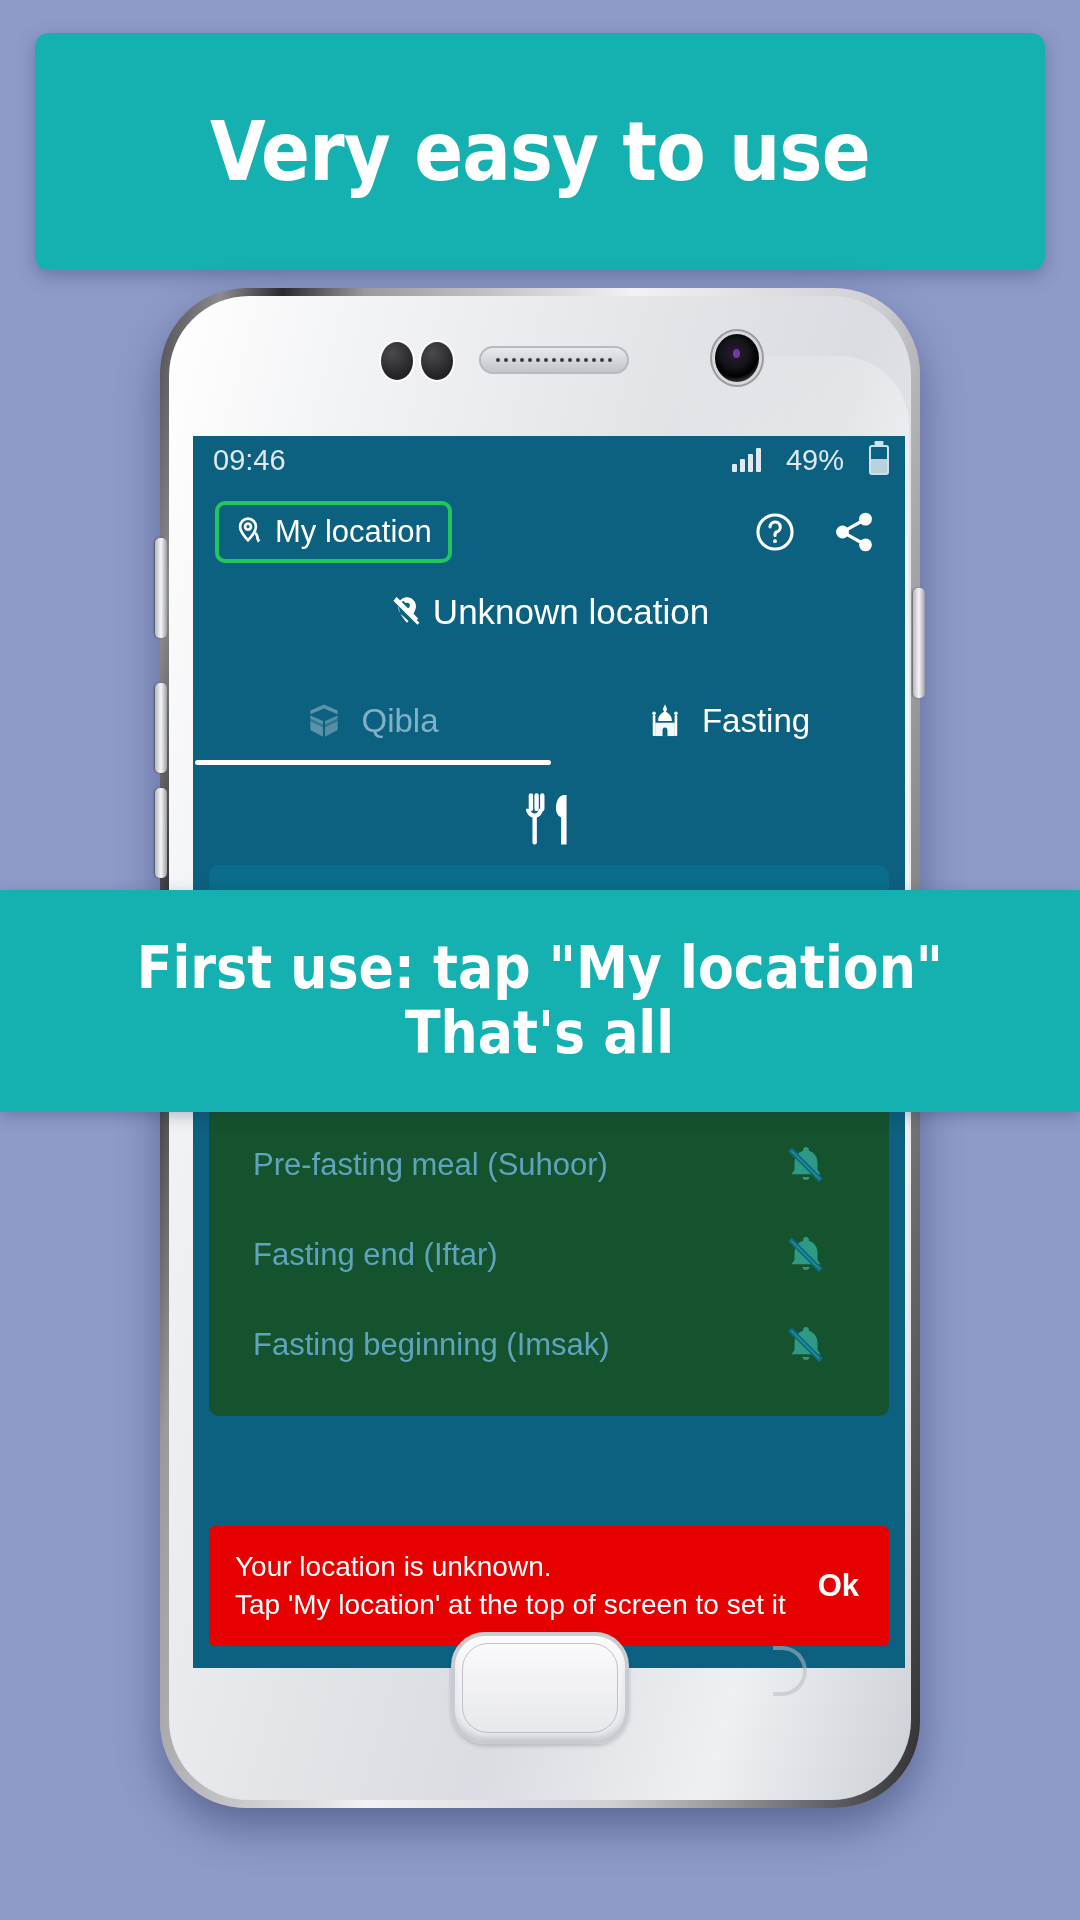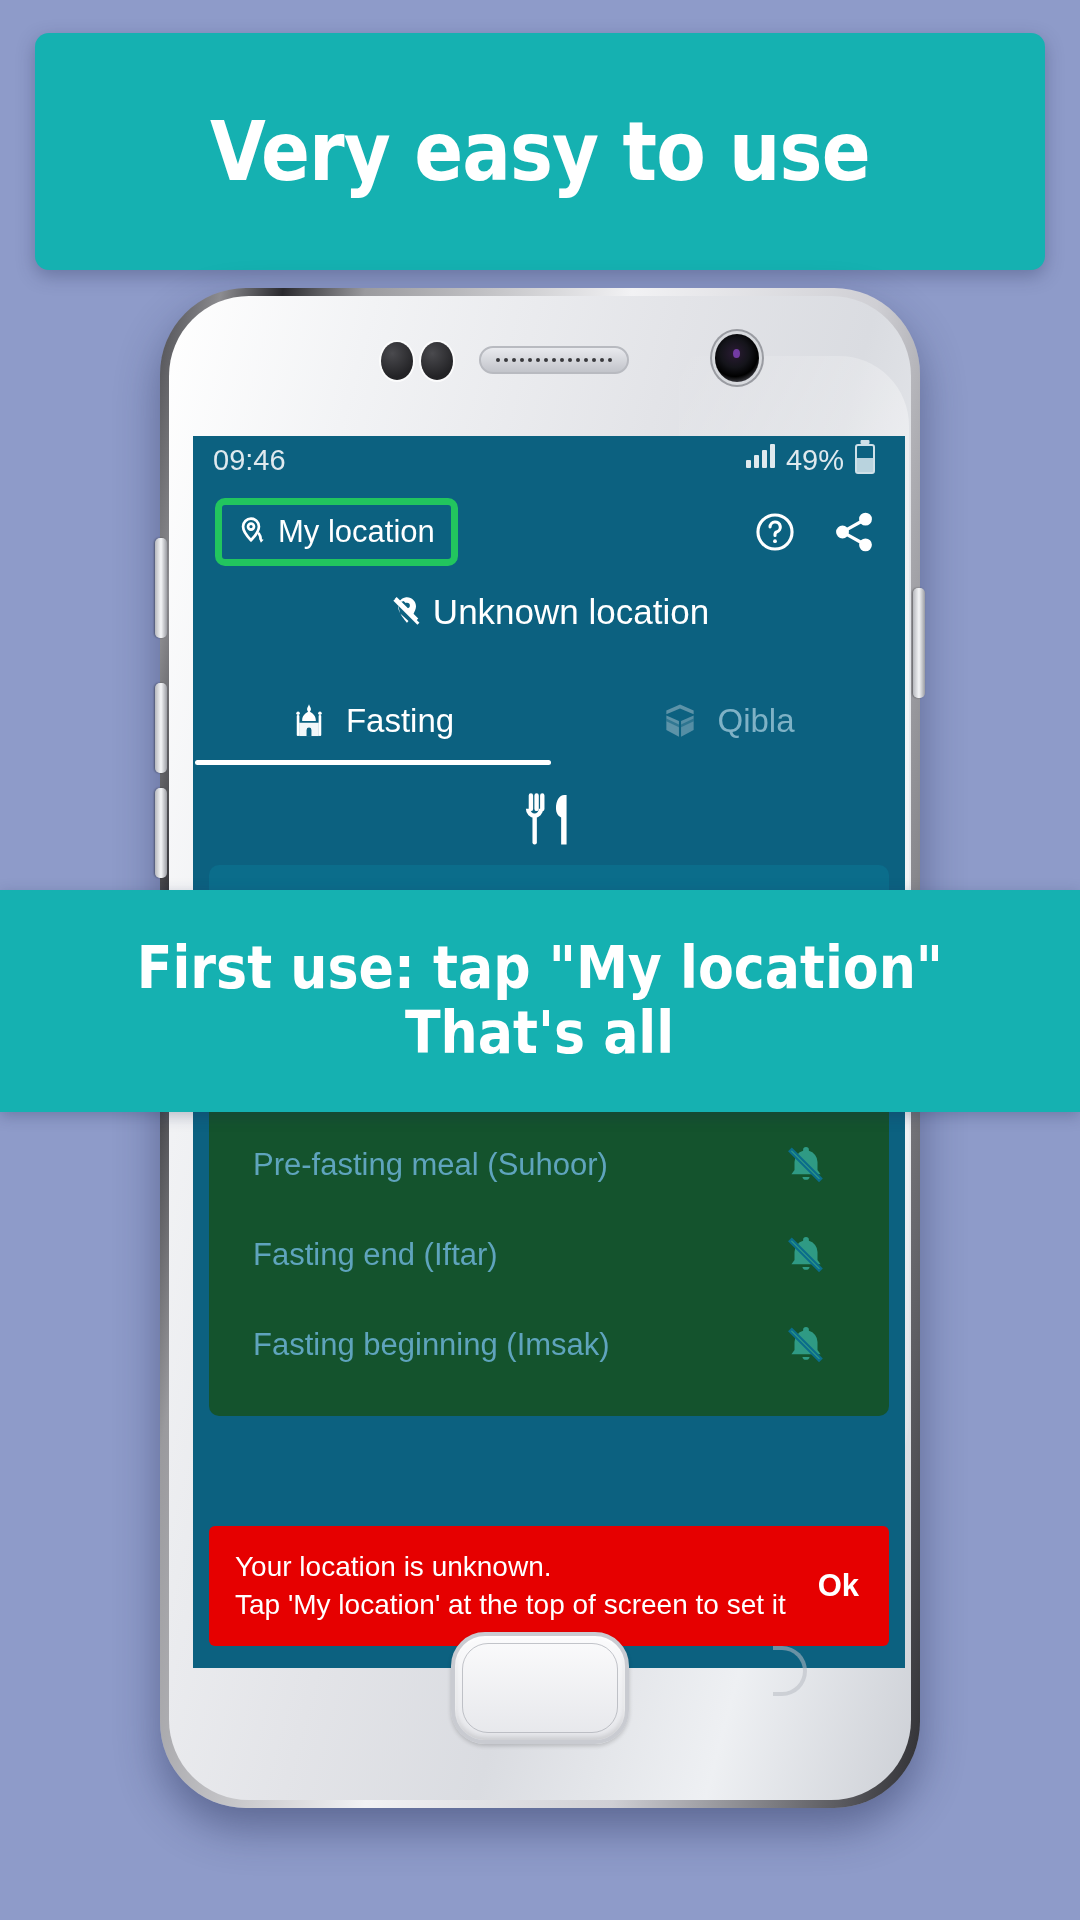--- a/index.html
+++ b/index.html
@@ -146,25 +146,25 @@
     background: #0c6180;
     overflow: hidden;
   }
   .screen-inner { position: absolute; inset: 0; background: #0c6180; }
 
   
   .statusbar {
     height: 48px;
     display: flex; align-items: center;
     justify-content: space-between;
-    padding: 0 30px 0 20px;
+    padding: 0 16px 0 20px;
     color: #dfe9ee;
     font-size: 29px;
   }
-  .status-right { display: flex; gap: 11px; }
+  .status-right { display: flex; align-items: center; gap: 25px; }
   .sig-bars { display: flex; align-items: flex-end; gap: 3px; height: 24px; }
   .sig-bars span { width: 5px; background: #dfe9ee; border-radius: 1px; }
   .sig-bars span:nth-child(1){ height: 8px; }
   .sig-bars span:nth-child(2){ height: 13px; }
   .sig-bars span:nth-child(3){ height: 18px; }
   .sig-bars span:nth-child(4){ height: 24px; }
   .battery {
     width: 20px; height: 30px;
     border: 2px solid #cfe0e8; border-radius: 3px;
     position: relative; display: flex; align-items: flex-end;
@@ -176,21 +176,21 @@
   .battery i { display:block; width:100%; height:52%; background:#b9d3de; }
 
   
   .appbar {
     display: flex; align-items: center; justify-content: space-between;
     padding: 10px 22px 0 22px;
     height: 86px;
   }
   .loc-btn {
     display: flex; align-items: center; gap: 10px;
-    border: 7px solid #22c55e;
+    border: 4px solid #22c55e;
     border-radius: 10px;
     padding: 9px 16px 9px 12px;
   }
   .loc-btn-label { color: #ffffff; font-size: 31px; }
   .appbar-right { display: flex; align-items: center; gap: 34px; padding-right: 6px; }
 
   .loc-line {
     display: flex; align-items: center; justify-content: center; gap: 8px;
     margin-top: 22px;
   }
@@ -384,45 +384,45 @@
             <svg width="36" height="36" viewBox="0 0 24 24" fill="#ffffff">
               <path d="M12 2.2c-3.3 0-6 2.7-6 6 0 4.3 6 11 6 11s.4-.45 1-1.2L7.5 13 5.2 4.7 18.2 17.7l1.3-1.3L5.1 2 3.8 3.3l2.1 2.1A6.1 6.1 0 0 0 12 2.2z"></path>
               <path d="M12 2.2c3.3 0 6 2.7 6 6 0 1.6-.85 3.6-1.9 5.4L12.1 9.6a1.9 1.9 0 0 0 1.8-1.9 1.9 1.9 0 0 0-1.9-1.9c-.3 0-.6.08-.86.22L9.2 4.1A6 6 0 0 1 12 2.2z"></path>
               <path d="M4.3 3.1l16 16-1.4 1.4-16-16z"></path>
             </svg>
           </span>
           <span class="loc-line-text">Unknown location</span>
         </div>
 
         <div class="tabs">
+          <div class="tab inactive">
+            <span>
+              <svg width="42" height="42" viewBox="0 0 24 24" fill="#5d93a8">
+                <path d="M12 2.6 4.2 6v2.1L12 4.9l7.8 3.2V6z"></path>
+                <path d="M4.2 8.8v8.4L11.4 21V12z"></path>
+                <path d="M12.6 12v9l7.2-3.8V8.8z" opacity=".9"></path>
+                <path d="M4.2 10.6 11.4 14v1.6L4.2 12.2z" fill="#0c6180" opacity=".55"></path>
+                <path d="M19.8 10.6 12.6 14v1.6l7.2-3.4z" fill="#0c6180" opacity=".55"></path>
+              </svg>
+            </span>
+            <span class="tab-label">Qibla</span>
+          </div>
           <div class="tab">
             <span>
               <svg width="42" height="42" viewBox="0 0 24 24" fill="#ffffff">
                 <path d="M12 2.4c-.4 1.2-1.1 1.9-1.1 2.9 0 .6.3 1 .6 1.4-2 1-3.4 2.7-3.4 4.8v.5h7.8v-.5c0-2.1-1.4-3.8-3.4-4.8.3-.4.6-.8.6-1.4 0-1-.7-1.7-1.1-2.9z"></path>
                 <path d="M6.4 13v7.6h11.2V13z" opacity=".95"></path>
                 <rect x="5" y="8.6" width="1.5" height="12" rx=".6"></rect>
                 <rect x="17.5" y="8.6" width="1.5" height="12" rx=".6"></rect>
                 <circle cx="5.75" cy="7.6" r="1"></circle>
                 <circle cx="18.25" cy="7.6" r="1"></circle>
                 <path d="M10.6 20.6v-3.5a1.4 1.4 0 0 1 2.8 0v3.5z" fill="#0c6180"></path>
               </svg>
             </span>
             <span class="tab-label">Fasting</span>
-          </div>
-          <div class="tab inactive">
-            <span>
-              <svg width="42" height="42" viewBox="0 0 24 24" fill="#5d93a8">
-                <path d="M12 2.6 4.2 6v2.1L12 4.9l7.8 3.2V6z"></path>
-                <path d="M4.2 8.8v8.4L11.4 21V12z"></path>
-                <path d="M12.6 12v9l7.2-3.8V8.8z" opacity=".9"></path>
-                <path d="M4.2 10.6 11.4 14v1.6L4.2 12.2z" fill="#0c6180" opacity=".55"></path>
-                <path d="M19.8 10.6 12.6 14v1.6l7.2-3.4z" fill="#0c6180" opacity=".55"></path>
-              </svg>
-            </span>
-            <span class="tab-label">Qibla</span>
           </div>
         </div>
         <div class="tab-underline-track">
           <div class="tab-underline"></div>
         </div>
 
         <div class="meal-icon-row">
           <span>
             <svg width="62" height="62" viewBox="0 0 24 24" fill="#ffffff">
               <path d="M7.2 2.5v5.2M9.4 2.5v5.2M5 2.5v5.2" stroke="#ffffff" stroke-width="1.7" stroke-linecap="round"></path>

